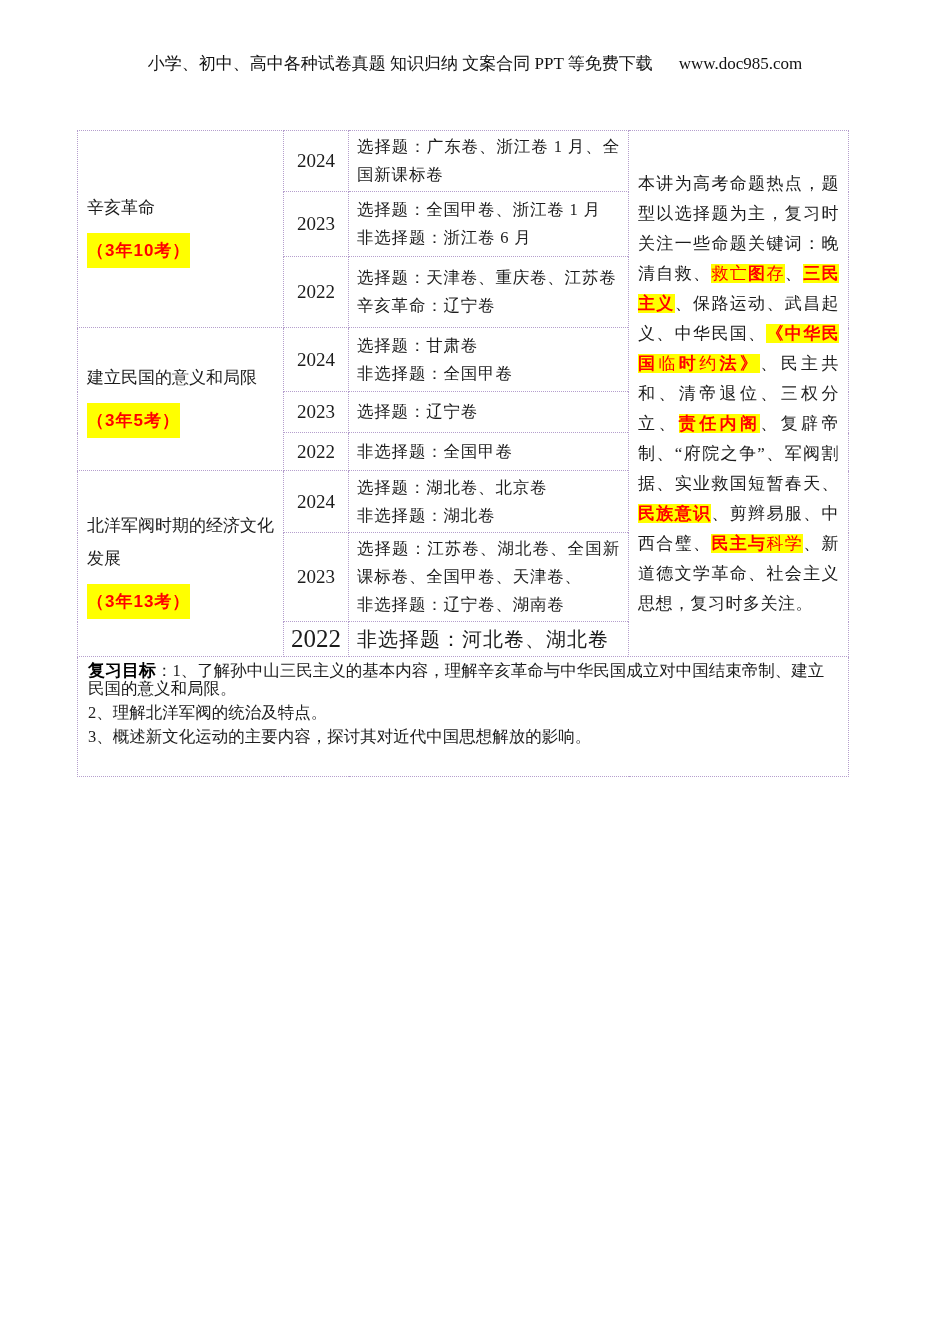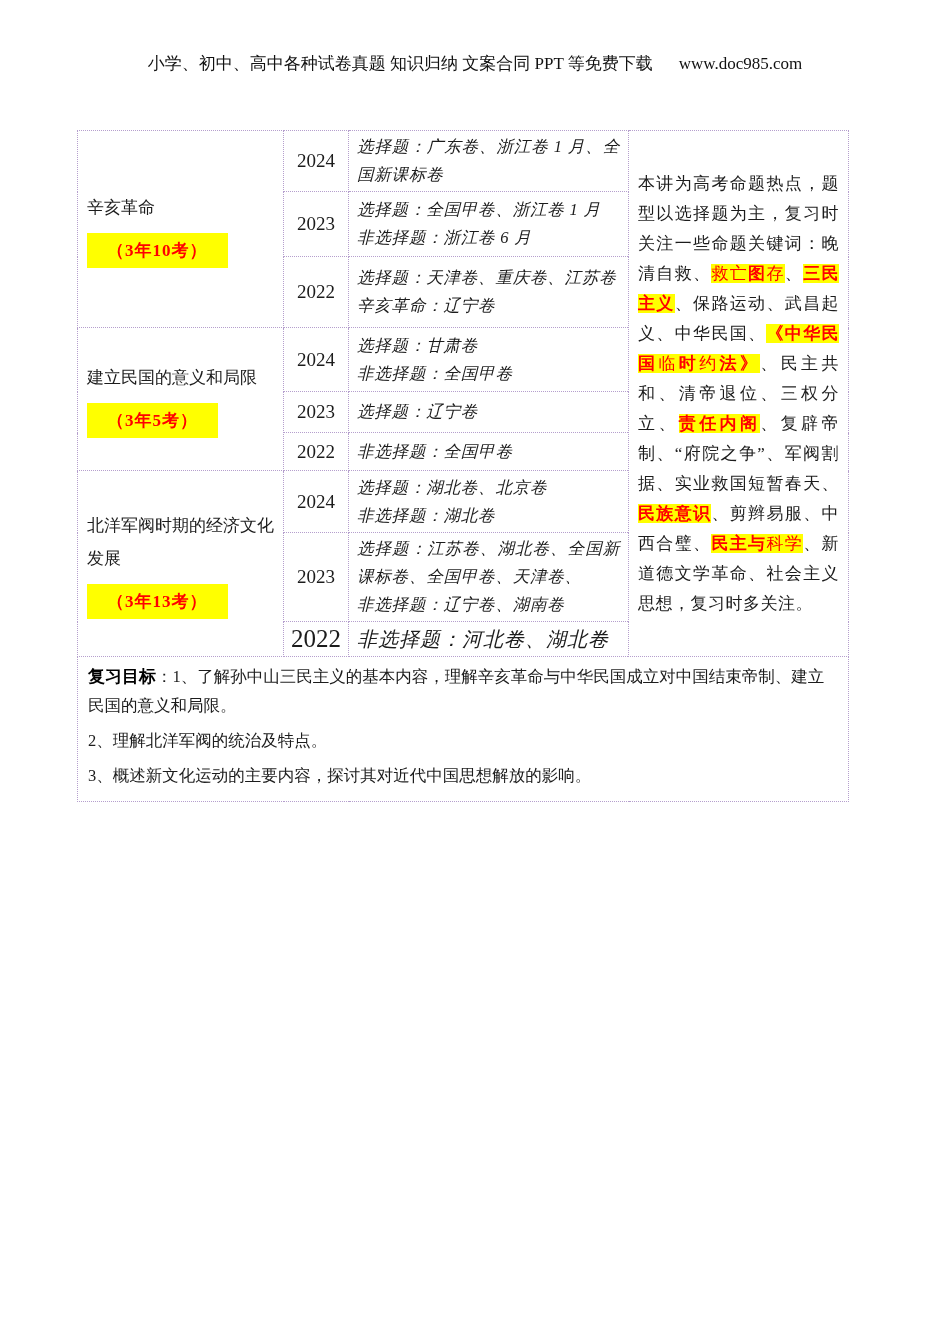--- a/index.html
+++ b/index.html
@@ -18,36 +18,36 @@
     text-align:center;font-size:17px;white-space:nowrap;color:#111;
   }
   .page-header .url{margin-left:26px;}
   table.doc-table{
     position:absolute;left:77px;top:130px;width:771px;
     border-collapse:collapse;table-layout:fixed;
   }
   td{border:1px dotted var(--bd);vertical-align:middle;overflow:hidden;}
   td.topic{padding-left:9px;font-size:17px;line-height:33px;}
   td.topic .count{
-    display:inline-block;margin-top:9px;padding:1px 20px;
+    display:inline-block;margin-top:9px;padding:1px 0;
     background:var(--hl);color:var(--red);font-weight:bold;
-    font-family:Liberation Serif, serif;
+    font-family:Liberation Sans, sans-serif;
     letter-spacing:1px;font-size:17px;
   }
   td.year{text-align:center;font-size:19px;}
   td.year.large{font-size:25px;}
-  td.ques{padding:2px 8px;font-size:16.5px;line-height:28px;letter-spacing:0.8px;text-align:justify;text-align-last:left;font-style:italic;}
+  td.ques{padding:2px 8px;font-size:16.5px;line-height:28px;letter-spacing:0.8px;text-align:justify;text-align-last:left;}
   td.ques.large{font-size:20px;letter-spacing:1px;margin-top:44px;}
   td.analysis{padding:4px 9px;font-size:17px;line-height:30px;letter-spacing:0.5px;text-align:justify;text-align-last:left;}
   td.analysis .hl{background:var(--hl);color:var(--red);}
   td.analysis .hlb{
     background:var(--hl);color:var(--red);font-weight:bold;
     font-family:"Liberation Sans","DejaVu Sans",sans-serif;
   }
-  td.review{padding:5px 10px;font-size:16.5px;line-height:29px;vertical-align:top;}
+  td.review{padding:5px 10px;font-size:16.5px;line-height:18px;vertical-align:top;}
   td.review .label{
     font-weight:bold;font-family:"Liberation Sans","DejaVu Sans",sans-serif;
     font-size:17px;color:#000;
   }
   td.review p{margin:0 0 6px 0;}
 </style>
 </head>
 <body>
 
 <div class="page-header">

